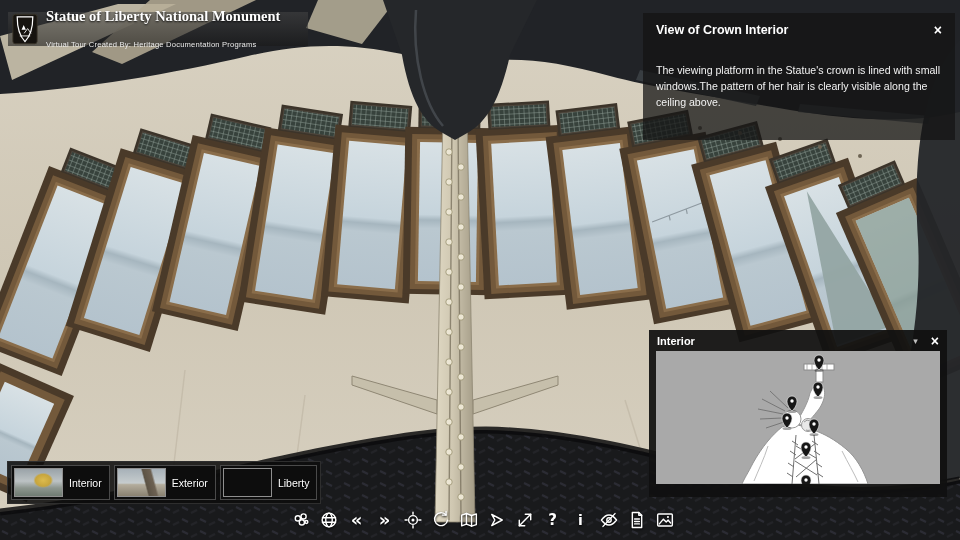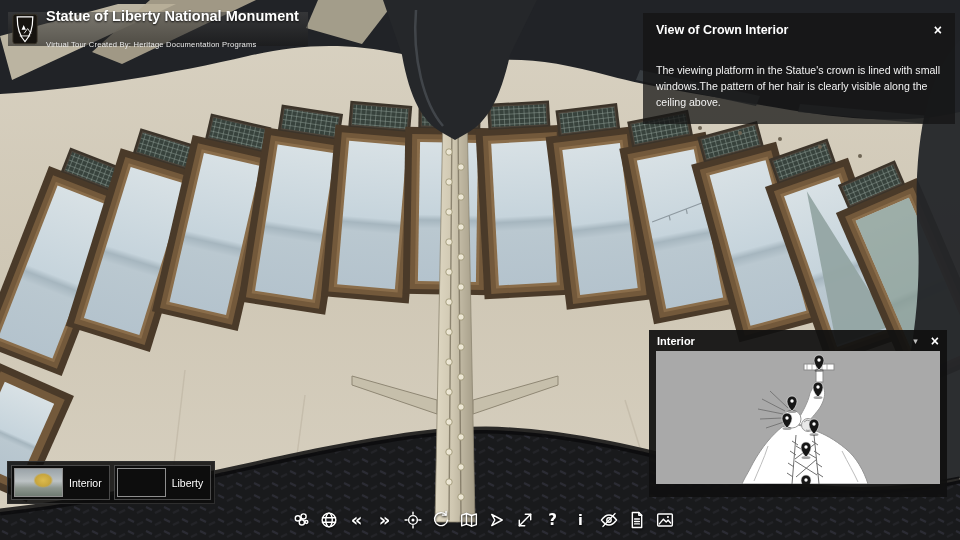--- a/index.html
+++ b/index.html
@@ -6,26 +6,26 @@
   #stage{position:relative;width:960px;height:540px;overflow:hidden;
          font-family:"Liberation Sans",sans-serif;background:#cfc7b5;}
   #pano{position:absolute;left:0;top:0;width:960px;height:540px;display:block;}
   .overlay{position:absolute;box-sizing:border-box;}
 
   
   #header{left:8px;top:12px;width:300px;height:34px;display:flex;align-items:center;
           gap:8px;padding:0 10px 0 4px;background:linear-gradient(rgba(70,70,70,.55),rgba(25,25,25,.6));}
   #logo{width:26px;height:32px;flex:none;}
   .h-title{font-size:14.5px;font-weight:bold;color:#fff;line-height:1.05;white-space:nowrap;
-           text-shadow:0 1px 2px rgba(0,0,0,.85);}
+           text-shadow:0 1px 2px rgba(0,0,0,.85);font-family:Liberation Serif, serif;}
   .h-sub{font-size:7.6px;color:#e9e9e9;margin-top:16px;letter-spacing:.2px;white-space:nowrap;}
 
   
   #info{left:643px;top:13px;width:312px;background:rgba(20,20,20,.75);color:#fff;
-        padding:10px 13px 13px;}
+        padding:10px 13px 29px;}
   #info .row{display:flex;justify-content:space-between;align-items:flex-start;}
   #info h2{margin:0;font-size:12.5px;font-weight:bold;}
   .close-btn{background:none;border:none;padding:0;color:#fff;font-size:14px;font-weight:bold;
              line-height:1;cursor:pointer;font-family:inherit;}
   #info p{margin:26px 0 0;font-size:10.6px;line-height:1.5;color:#f2f2f2;}
 
   
   #scenes{left:7px;top:461px;display:flex;gap:4px;padding:3px;background:rgba(12,12,12,.88);
           border:1px solid #2e2e2e;}
   .scene{display:flex;align-items:center;gap:6px;background:#0d0d0d;border:1px solid #4a4a4a;
@@ -291,20 +291,24 @@
       <button class="close-btn" data-name="info-close-icon">×</button>
     </div>
     <p data-name="info-panel-body">The viewing platform in the Statue's crown is lined with small windows.The pattern of her hair is clearly visible along the ceiling above.</p>
   </div>
 
   <div id="scenes" class="overlay" data-name="scene-menu">
       <div class="scene" data-name="scene-item-interior">
         <div class="thumb thumb-interior" data-name="interior-thumbnail"></div>
         <span class="scene-label" data-name="scene-label">Interior</span>
       </div>
+      <div class="scene" data-name="scene-item-exterior">
+        <div class="thumb thumb-exterior" data-name="exterior-thumbnail"></div>
+        <span class="scene-label" data-name="scene-label">Exterior</span>
+      </div>
       <div class="scene" data-name="scene-item-museum">
         <div class="thumb thumb-museum" data-name="museum-thumbnail"></div>
         <span class="scene-label" data-name="scene-label">Liberty</span>
       </div>
     </div>
 
   <div id="mappanel" class="overlay" data-name="minimap-panel">
     <div class="map-head" data-name="minimap-header">
       <span class="map-title" data-name="minimap-title">Interior</span>
       <span class="map-caret" data-name="minimap-collapse-icon">▾</span>

